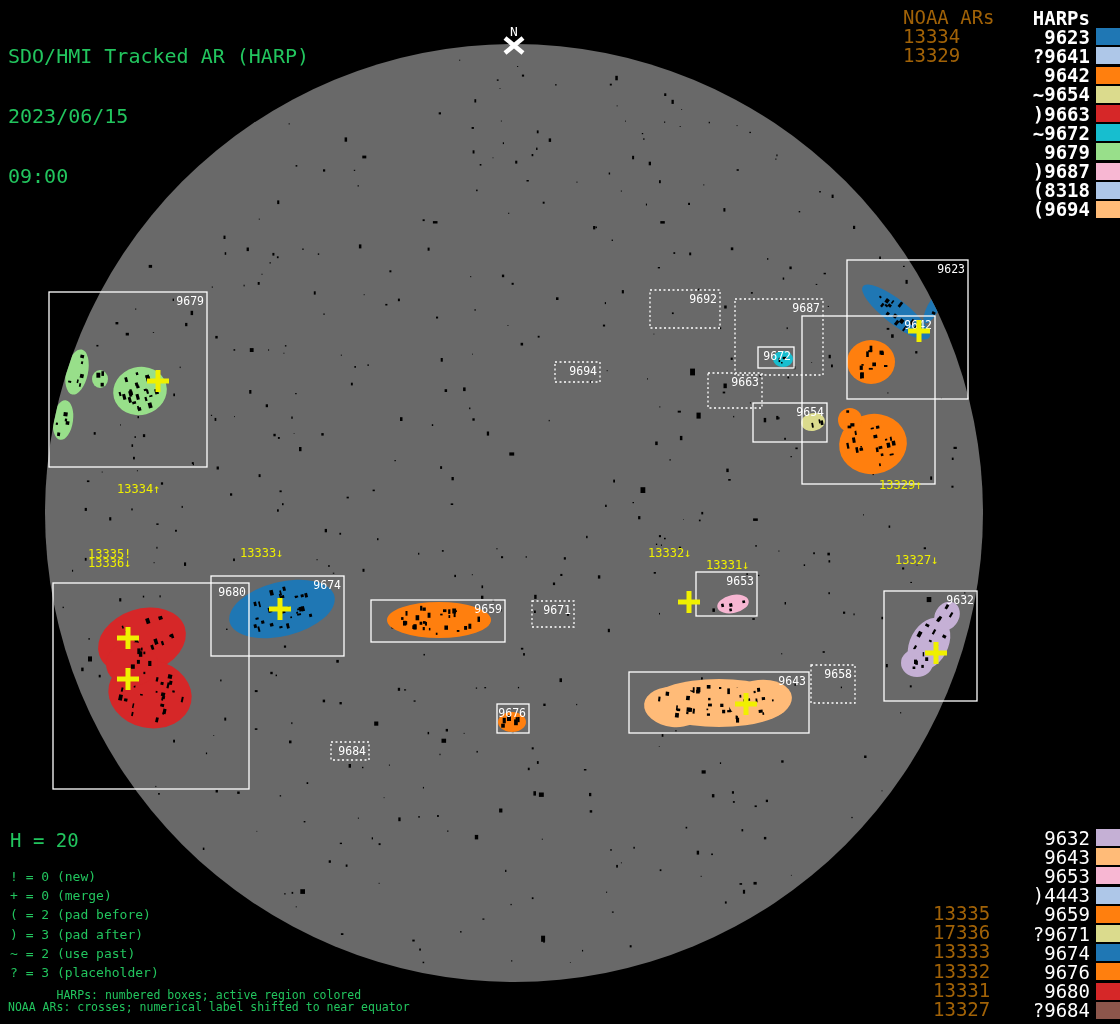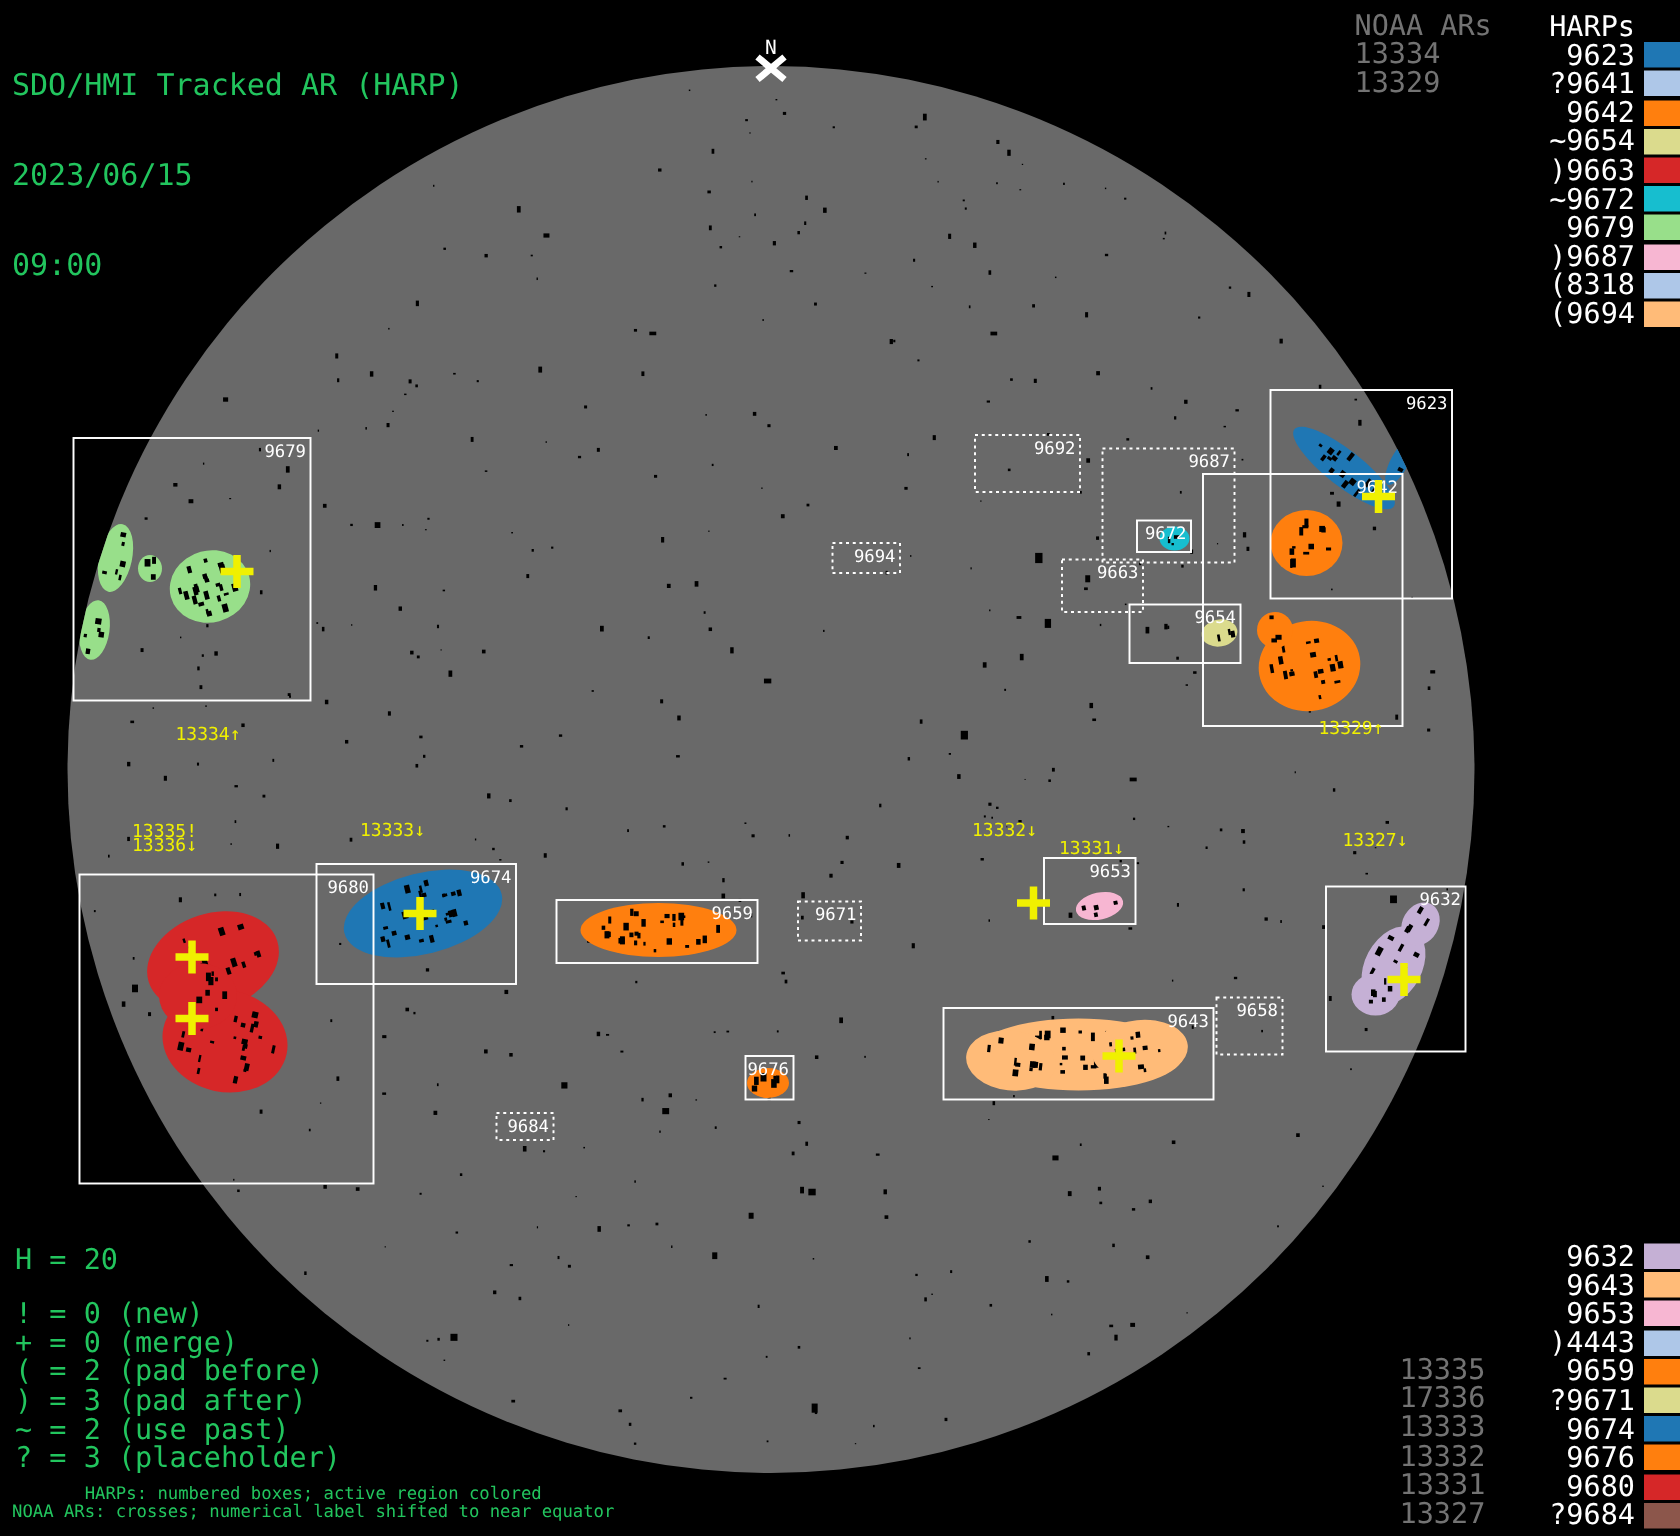--- a/index.html
+++ b/index.html
@@ -1,33 +1,33 @@
 <!DOCTYPE html>
 <html><head>
 <meta charset="utf-8">
 <style>
   html,body{margin:0;padding:0;background:#000;}
   .stage{position:relative;width:1120px;height:1024px;background:#000;overflow:hidden;
          font-family:"DejaVu Sans Mono","Liberation Mono",monospace;}
   svg.scene{position:absolute;left:0;top:0;}
   .abs{position:absolute;}
   .white{color:#22c55e;}
-  .yellow{color:#737373;}
+  .yellow{color:#a16207;}
   .title-block{left:8px;top:6px;font-size:20px;line-height:20px;white-space:pre;}
   .tr-noaa{left:903px;top:8px;font-size:19px;line-height:19.2px;}
   .harp-list{left:1000px;width:120px;font-size:19px;}
-  .harp-top{top:8px;}
+  .harp-top{top:8px;font-weight:bold;}
   .harp-bottom{top:828px;}
   .harp-row{display:flex;align-items:center;height:19.2px;}
   .harp-num{display:inline-block;width:90px;text-align:right;color:#fff;white-space:pre;}
   .swatch{display:inline-block;width:24px;height:17px;margin-left:6px;}
   .swatch.hidden{visibility:hidden;}
   .noaa-bottom{left:933px;top:904px;font-size:19px;line-height:19.2px;}
   .h-count{left:10px;top:829px;font-size:19px;}
-  .legend-lines{left:10px;top:867px;font-size:19px;line-height:19.2px;white-space:pre;}
+  .legend-lines{left:10px;top:867px;font-size:13px;line-height:19.2px;white-space:pre;}
   .footnotes{left:8px;top:989px;font-size:11.5px;line-height:12.3px;white-space:pre;text-align:center;}
 </style>
 </head>
 <body>
 
 <div class="stage">
   <svg class="scene" id="scene" width="1120" height="1024" viewBox="0 0 1120 1024">
       <defs>
         <clipPath id="diskclip">
           <circle cx="514" cy="513" r="469"></circle>

